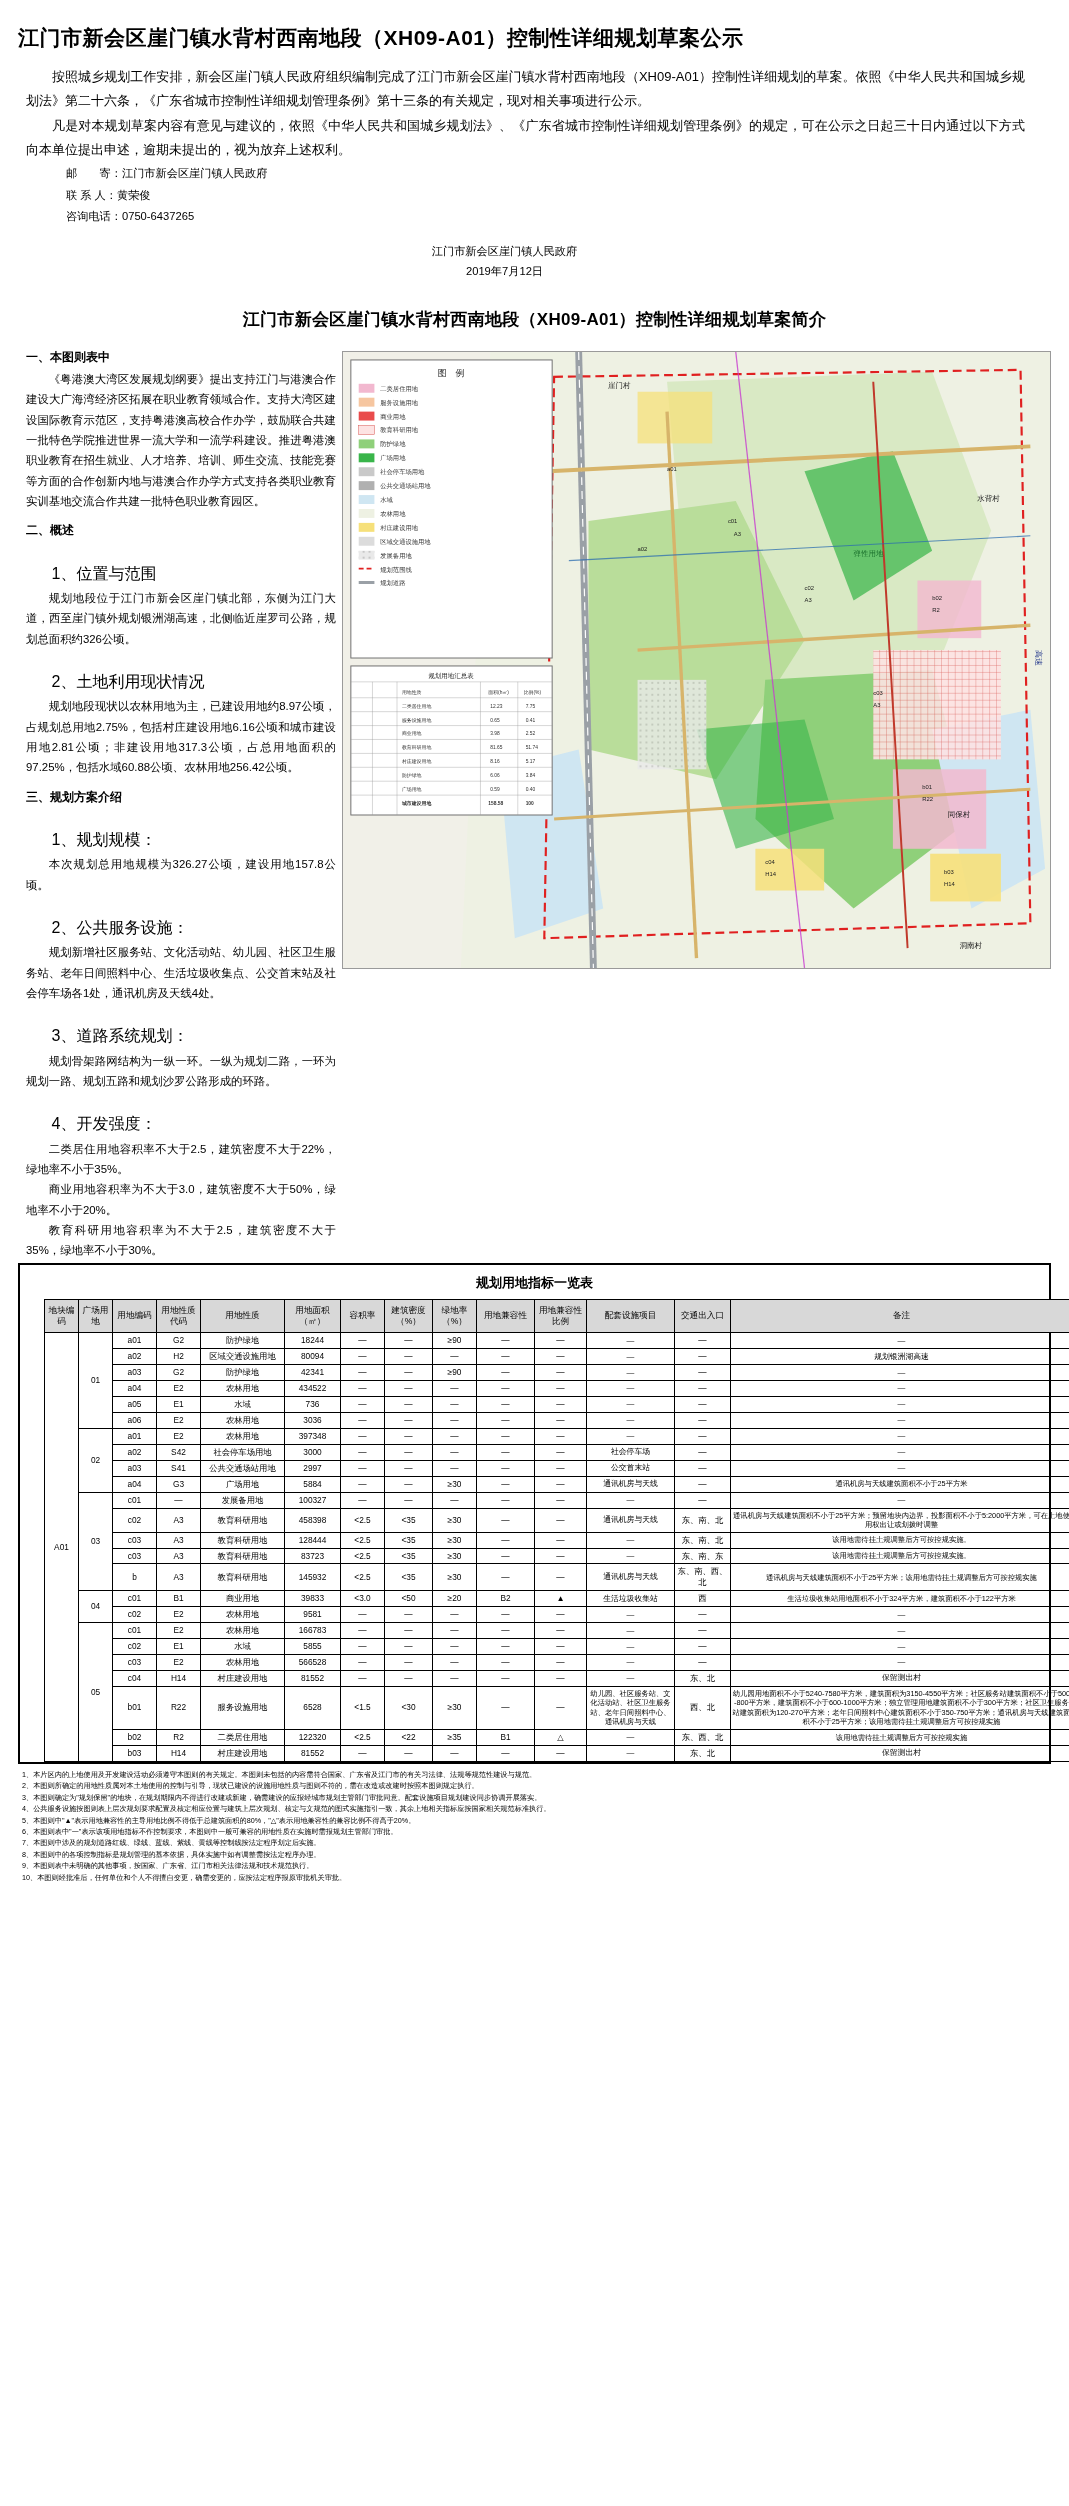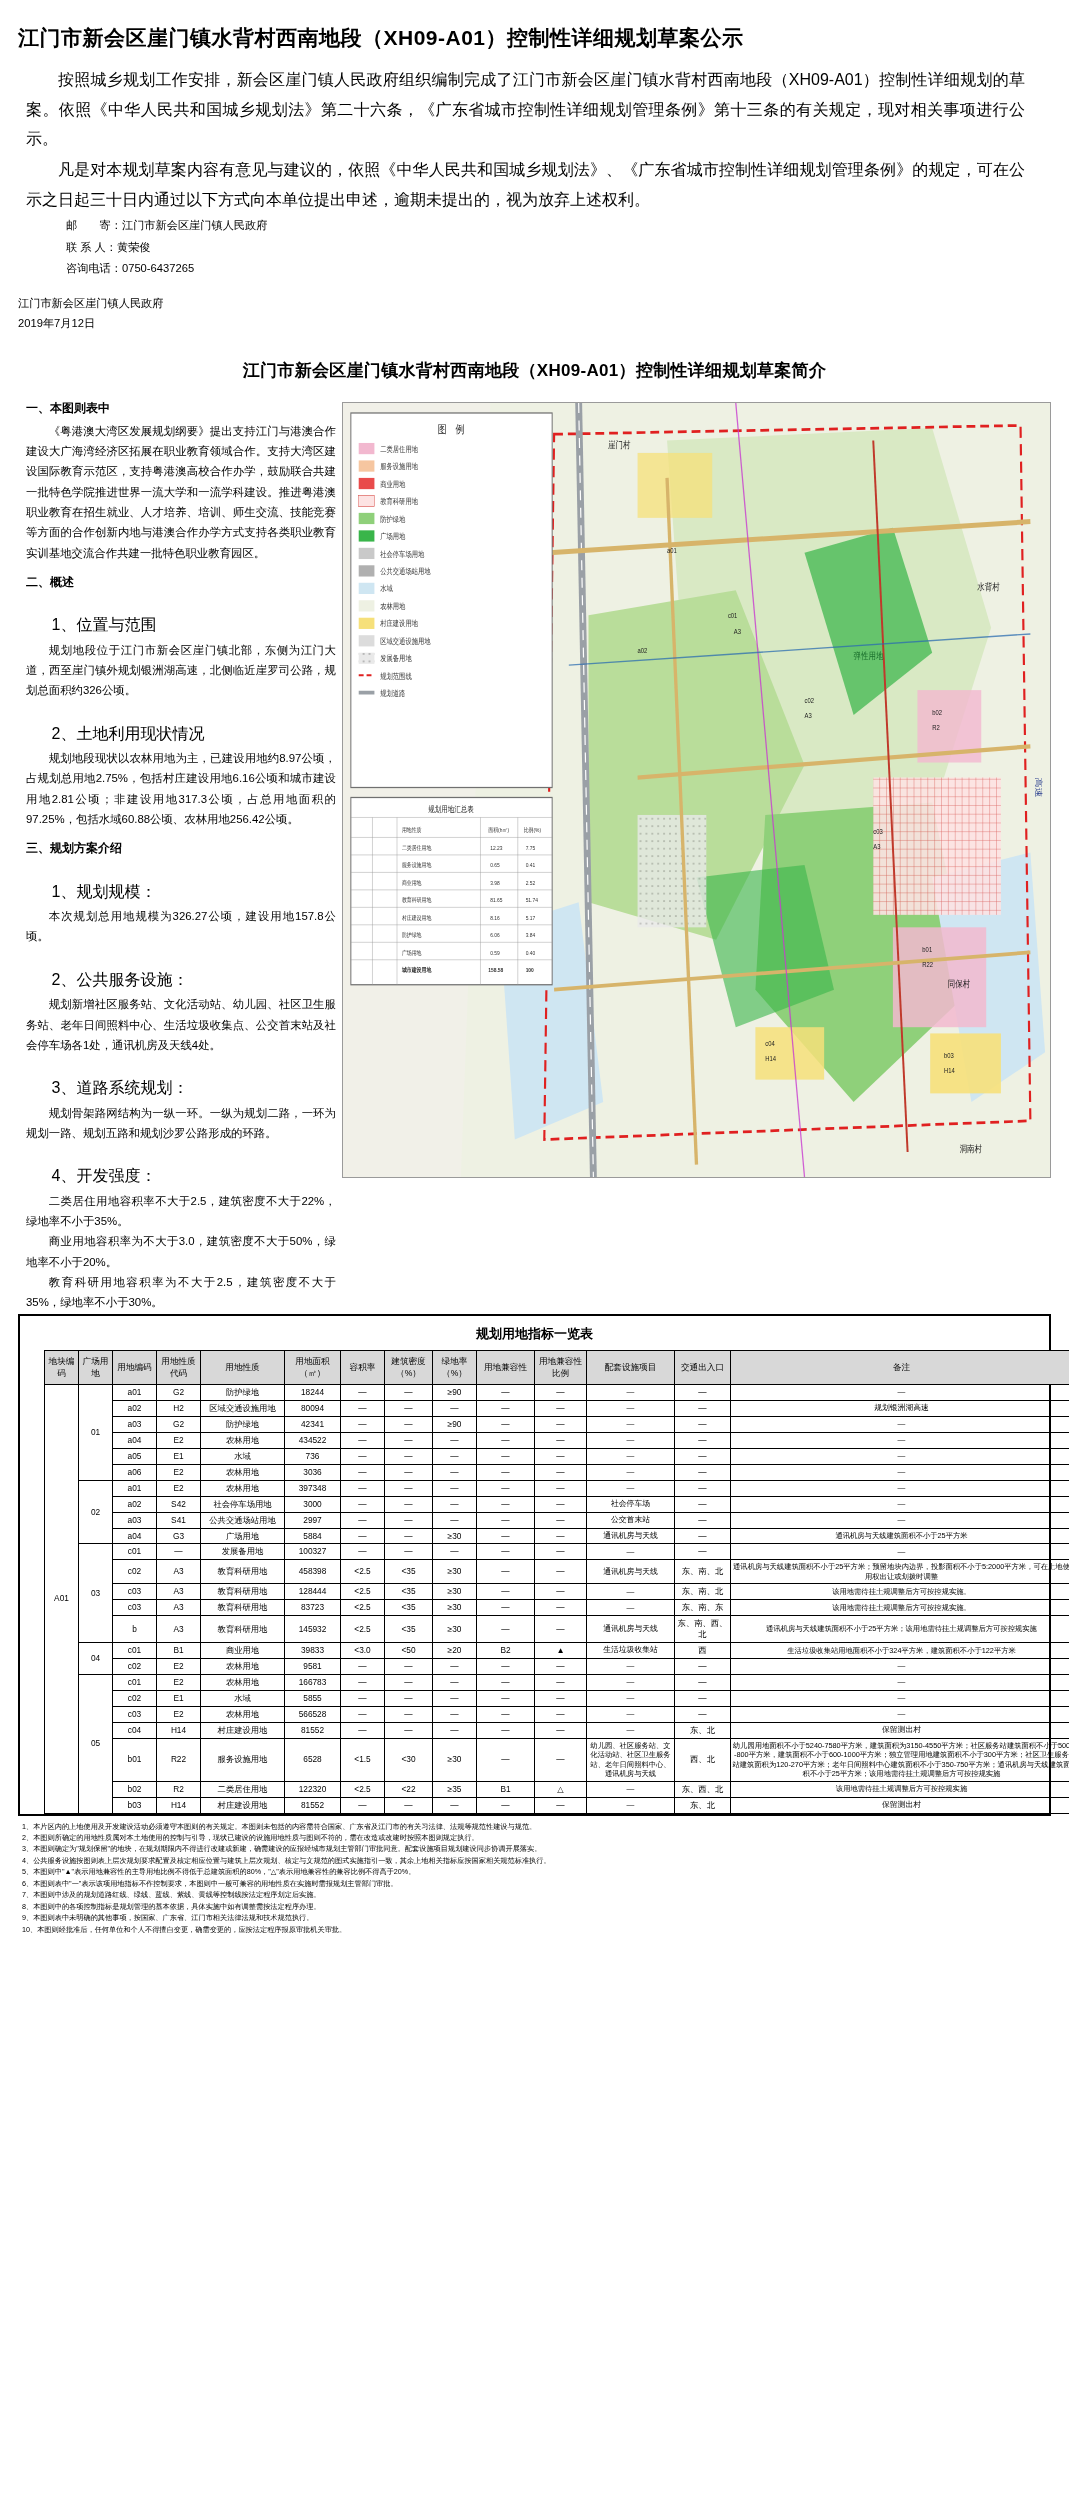--- a/index.html
+++ b/index.html
@@ -16,34 +16,34 @@
   
   .notice-title {
     text-align:left;
     font-weight:bold;
     font-size:21px;
     letter-spacing:0.5px;
     padding:24px 0 14px 0;
     line-height:1.3;
   }
   .para {
-    font-size:16px;
+    font-size:13px;
     line-height:1.85;
     text-align:justify;
     text-indent:2em;
     margin:0 18px 1px 0;
     padding:0 8px;
   }
   .contact-line {
     font-size:11.2px;
     line-height:1.9;
     padding-left:48px;
   }
   .sign {
-    text-align:left;
+    text-align:center;
     font-size:11.2px;
     line-height:1.8;
     padding-right:60px;
   }
   .sign.first { margin-top:14px; }
 
   
   .brief-title {
     text-align:center;
     font-weight:bold;
@@ -74,21 +74,21 @@
     line-height:1.78;
     text-align:justify;
     text-indent:2em;
     margin:0;
   }
 
   
   .map-frame {
     position:relative;
     width:100%;
-    height:776px;
+    height:618px;
     border:1px solid #9a9a9a;
     background:#0f766e;
     overflow:hidden;
   }
   .map-svg { display:block; width:100%; height:100%; }
 
   
   .table-title {
     text-align:center;
     font-weight:bold;

